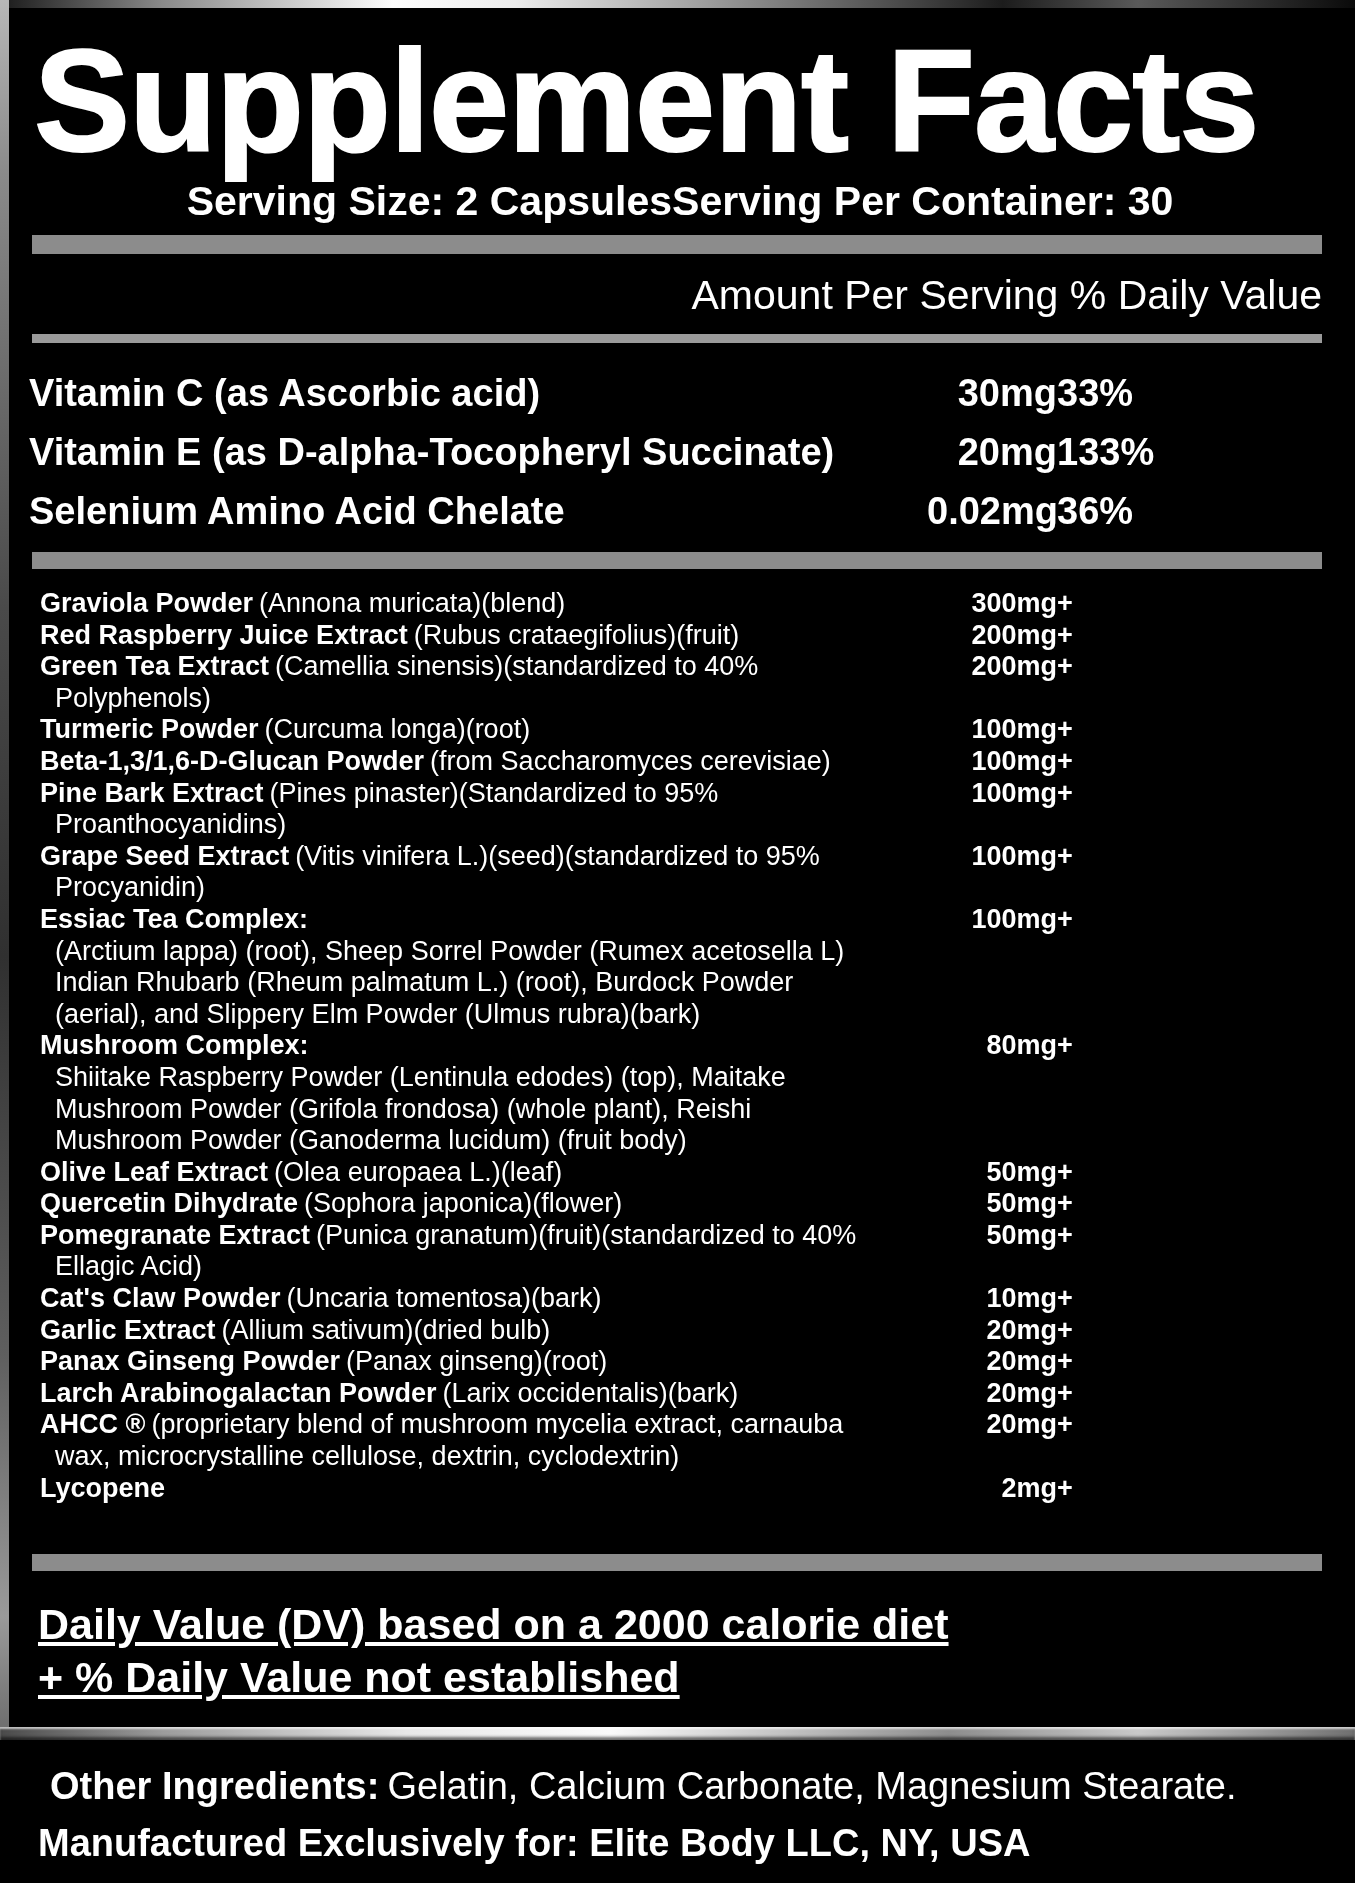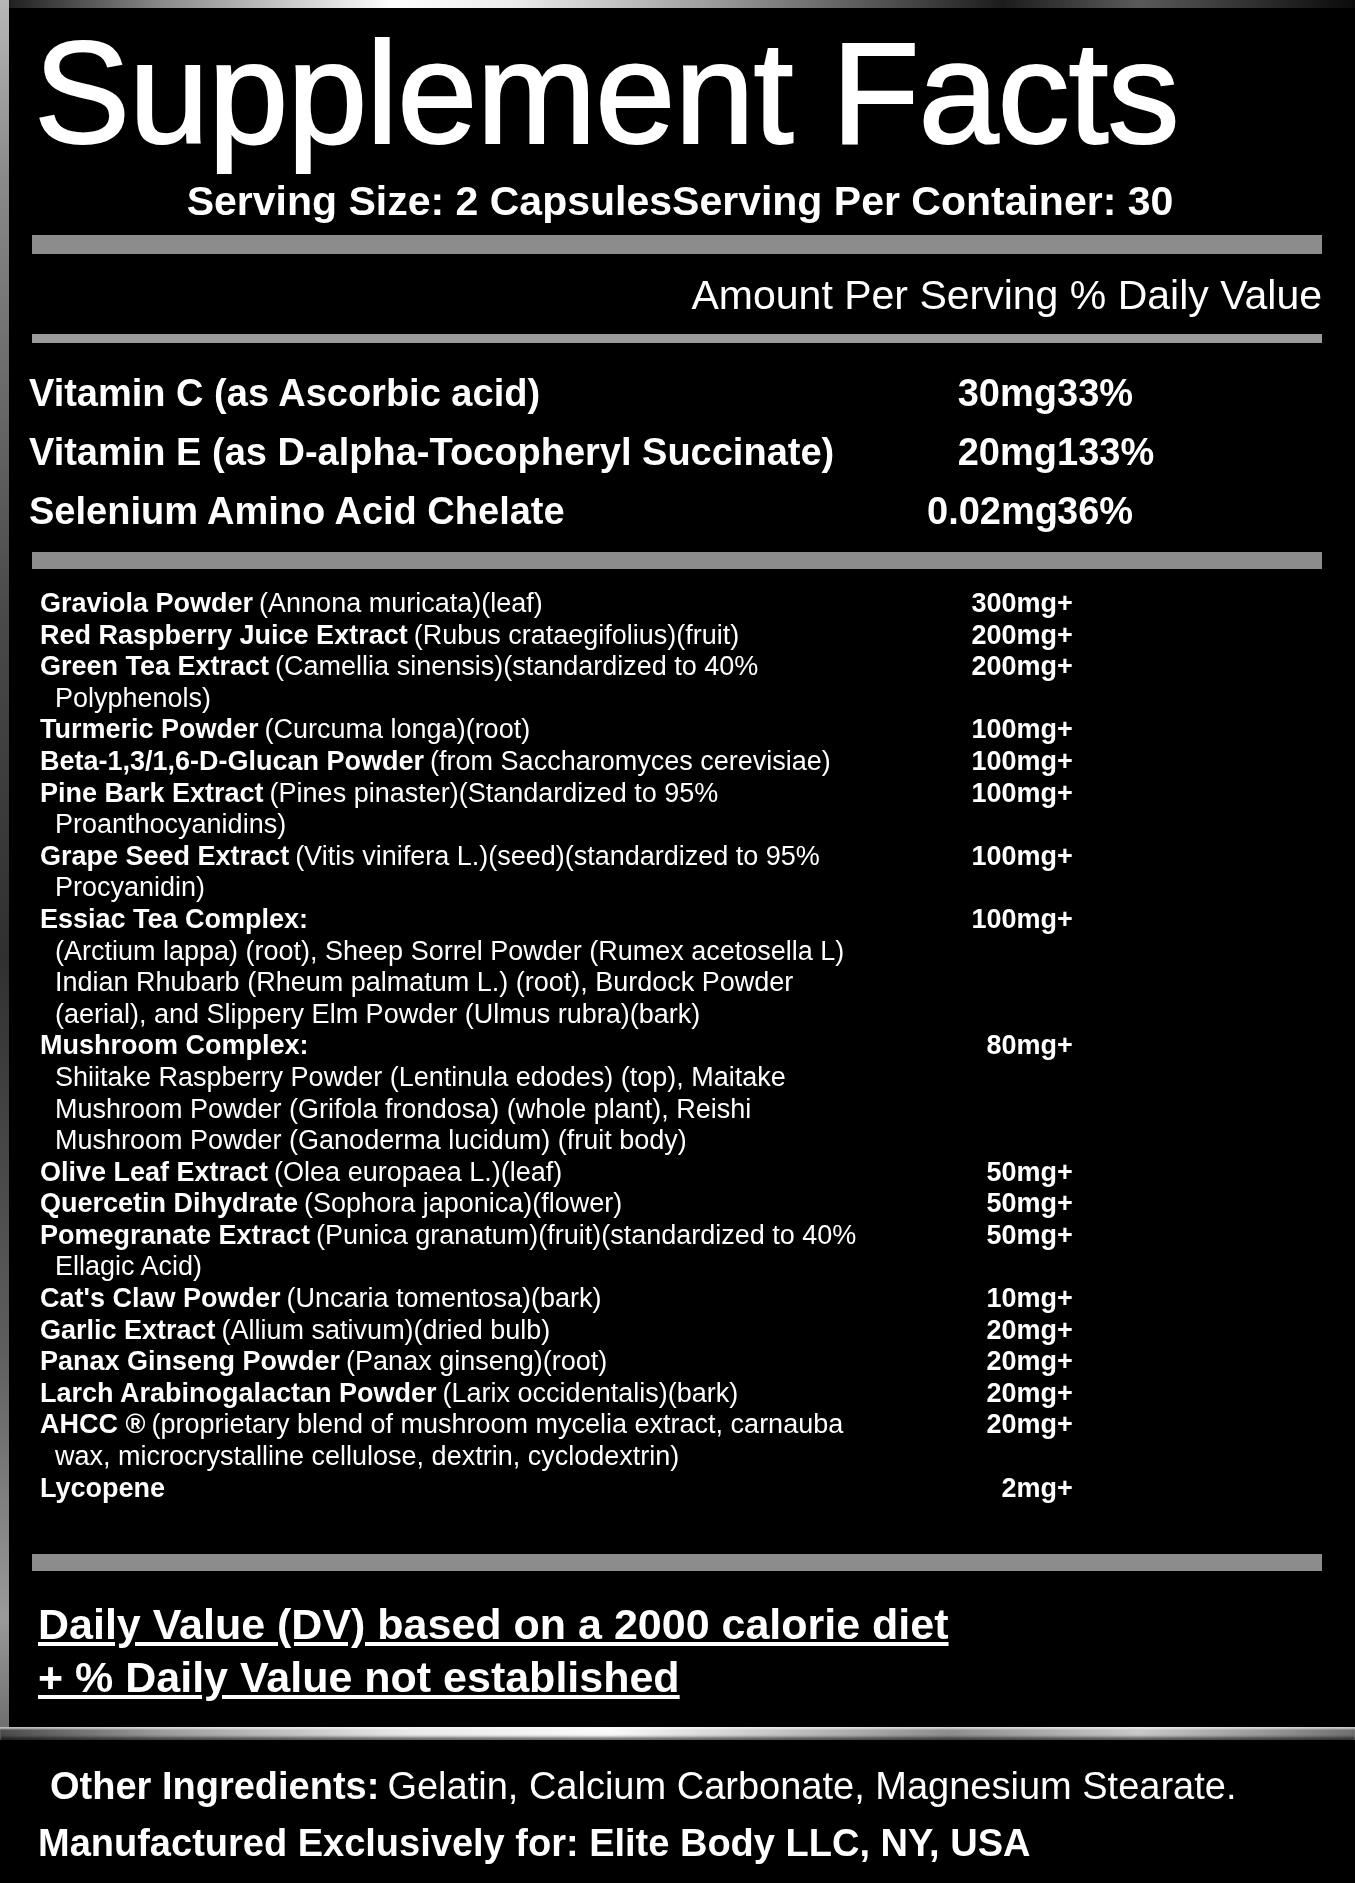--- a/index.html
+++ b/index.html
@@ -12,22 +12,22 @@
   
   .frame-top {
     position:absolute; top:0; left:0; right:0; height:8px;
     background:linear-gradient(to right,#1a1a1a 0%,#8a8a8a 12%,#fdfdfd 29%,#ececec 38%,#9e9e9e 52%,#4d4d4d 66%,#1c1c1c 74%,#5a5a5a 84%,#282828 94%,#0a0a0a 100%);
   }
   .frame-left {
     position:absolute; top:0; left:0; width:9px; height:1738px;
     background:linear-gradient(to bottom,#b7b7b7 0%,#8a8a8a 10%,#4a4a4a 35%,#303030 55%,#5f5f5f 78%,#9a9a9a 93%,#6b6b6b 100%);
   }
   .title {
-    position:absolute; top:16px; left:34px; right:20px;
-    font-size:144px; line-height:1.08; font-weight:normal;
+    position:absolute; top:24px; left:34px; right:20px;
+    font-size:144px; line-height:1.08; font-weight:bold;
     letter-spacing:-1px; -webkit-text-stroke:2px #fff; white-space:nowrap;
   }
   .serving-row {
     position:absolute; top:178px; left:40px; right:35px;
     display:flex; justify-content:center; align-items:baseline;
     font-size:41px; font-weight:bold;
   }
   .bar { position:absolute; left:32px; right:33px; background:#8c8c8c; }
   .bar1 { top:235px; height:19px; }
   .thinline { top:334px; height:9px; background:#9a9a9a; }
@@ -102,21 +102,21 @@
     <span class="col-amt">0.02mg</span>
     <span class="col-dv">36%</span>
   </div>
 </div>
 
   <div class="bar bar2"></div>
 
   <div class="ingredients">
   <div class="ing-row">
     <div class="ing-text">
-      <div class="ing-line1"><span class="ing-name">Graviola Powder</span><span class="ing-desc">(Annona muricata)(leaf)</span></div>
+      <div class="ing-line1"><span class="ing-name">Graviola Powder</span><span class="ing-desc">(Annona muricata)(blend)</span></div>
     </div>
     <span class="col-amt">300mg</span>
     <span class="col-dv">+</span>
   </div>
 
   <div class="ing-row">
     <div class="ing-text">
       <div class="ing-line1"><span class="ing-name">Red Raspberry Juice Extract</span><span class="ing-desc">(Rubus crataegifolius)(fruit)</span></div>
     </div>
     <span class="col-amt">200mg</span>

